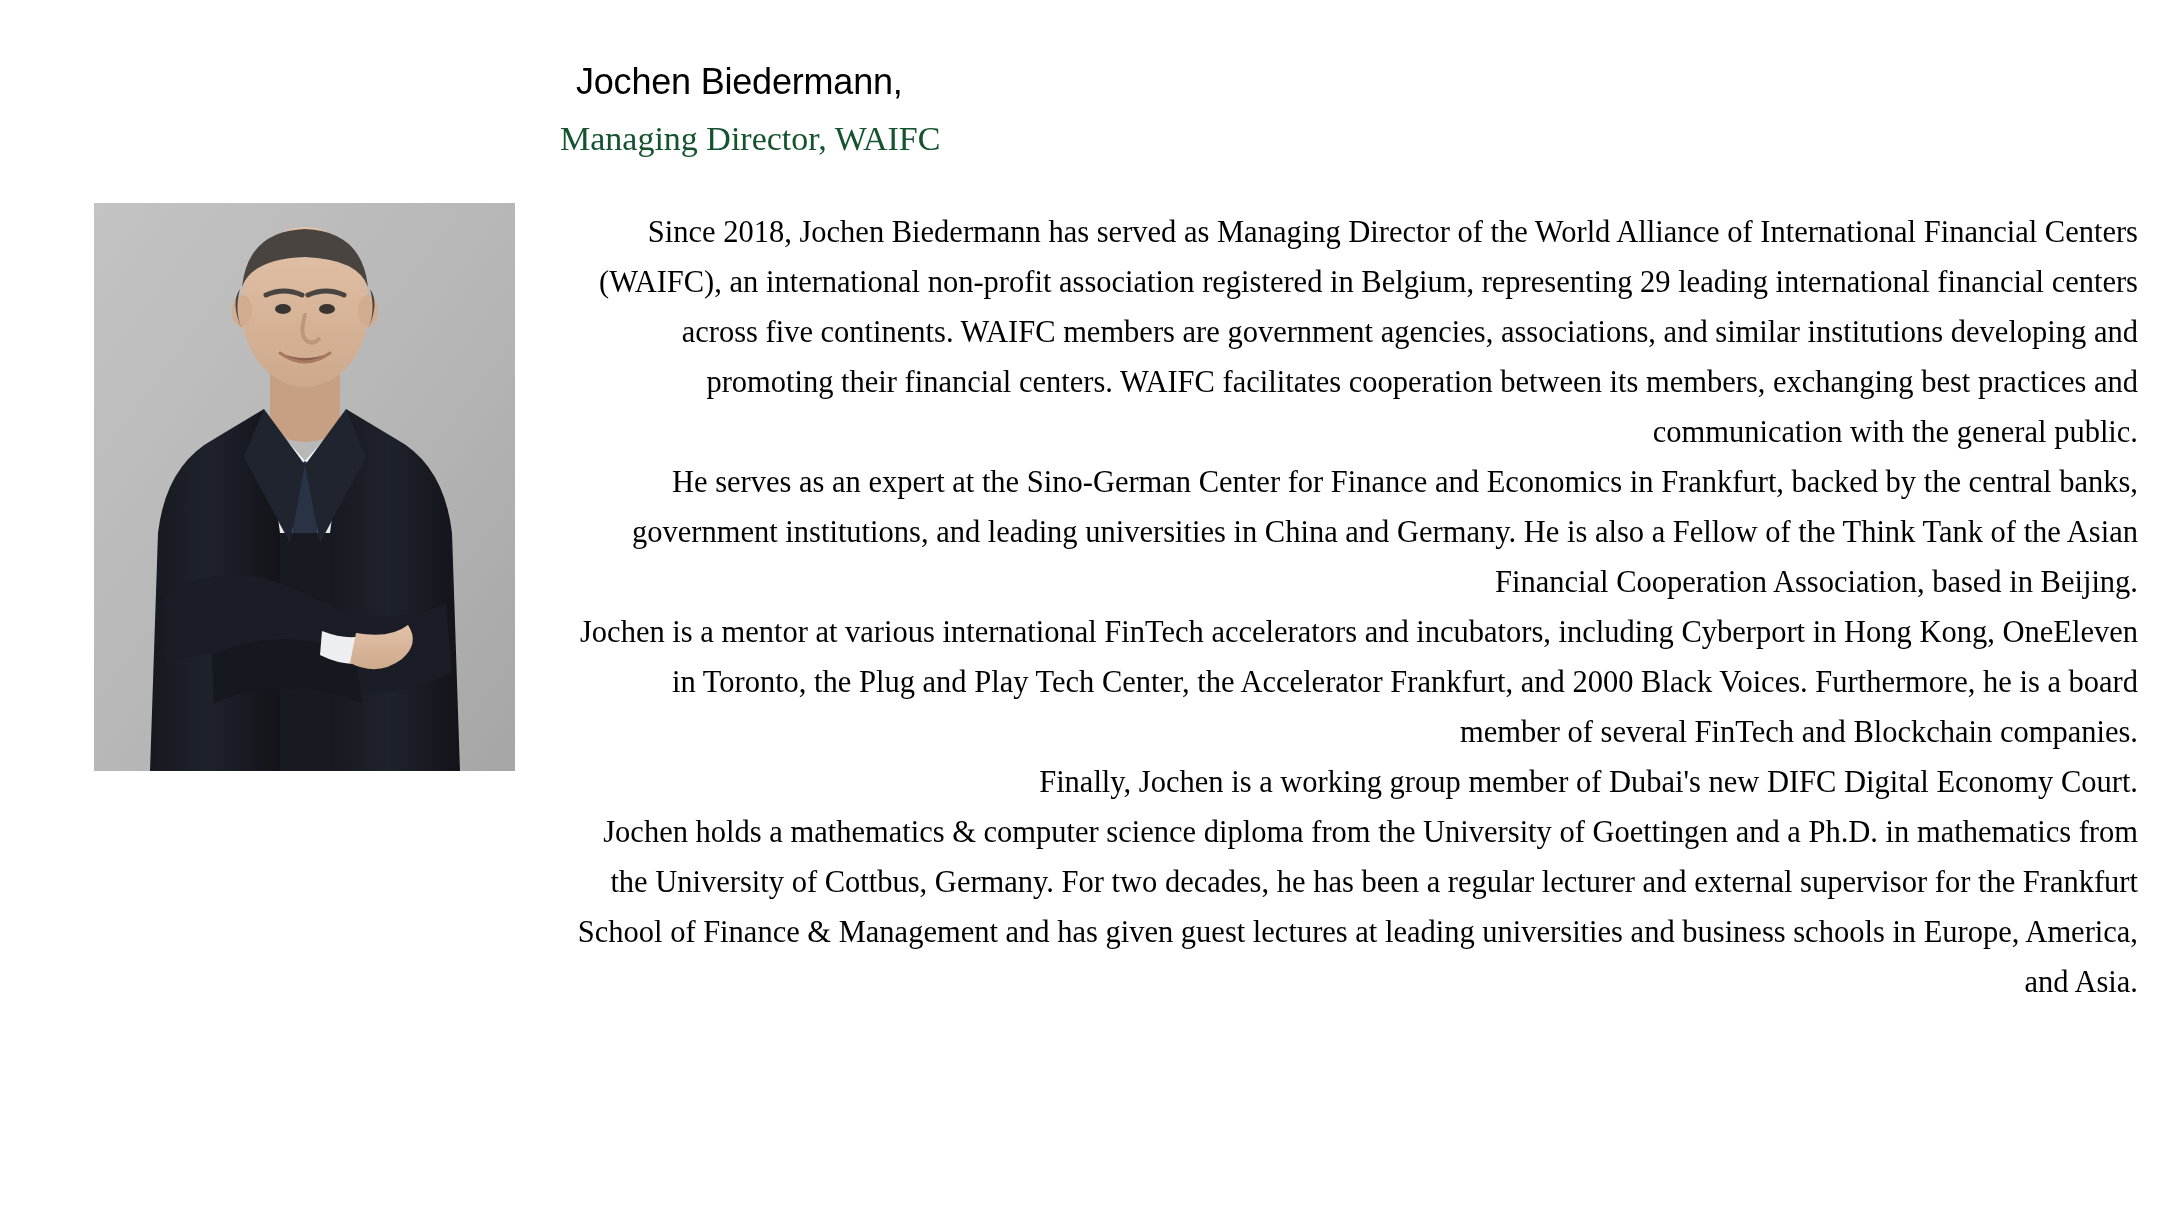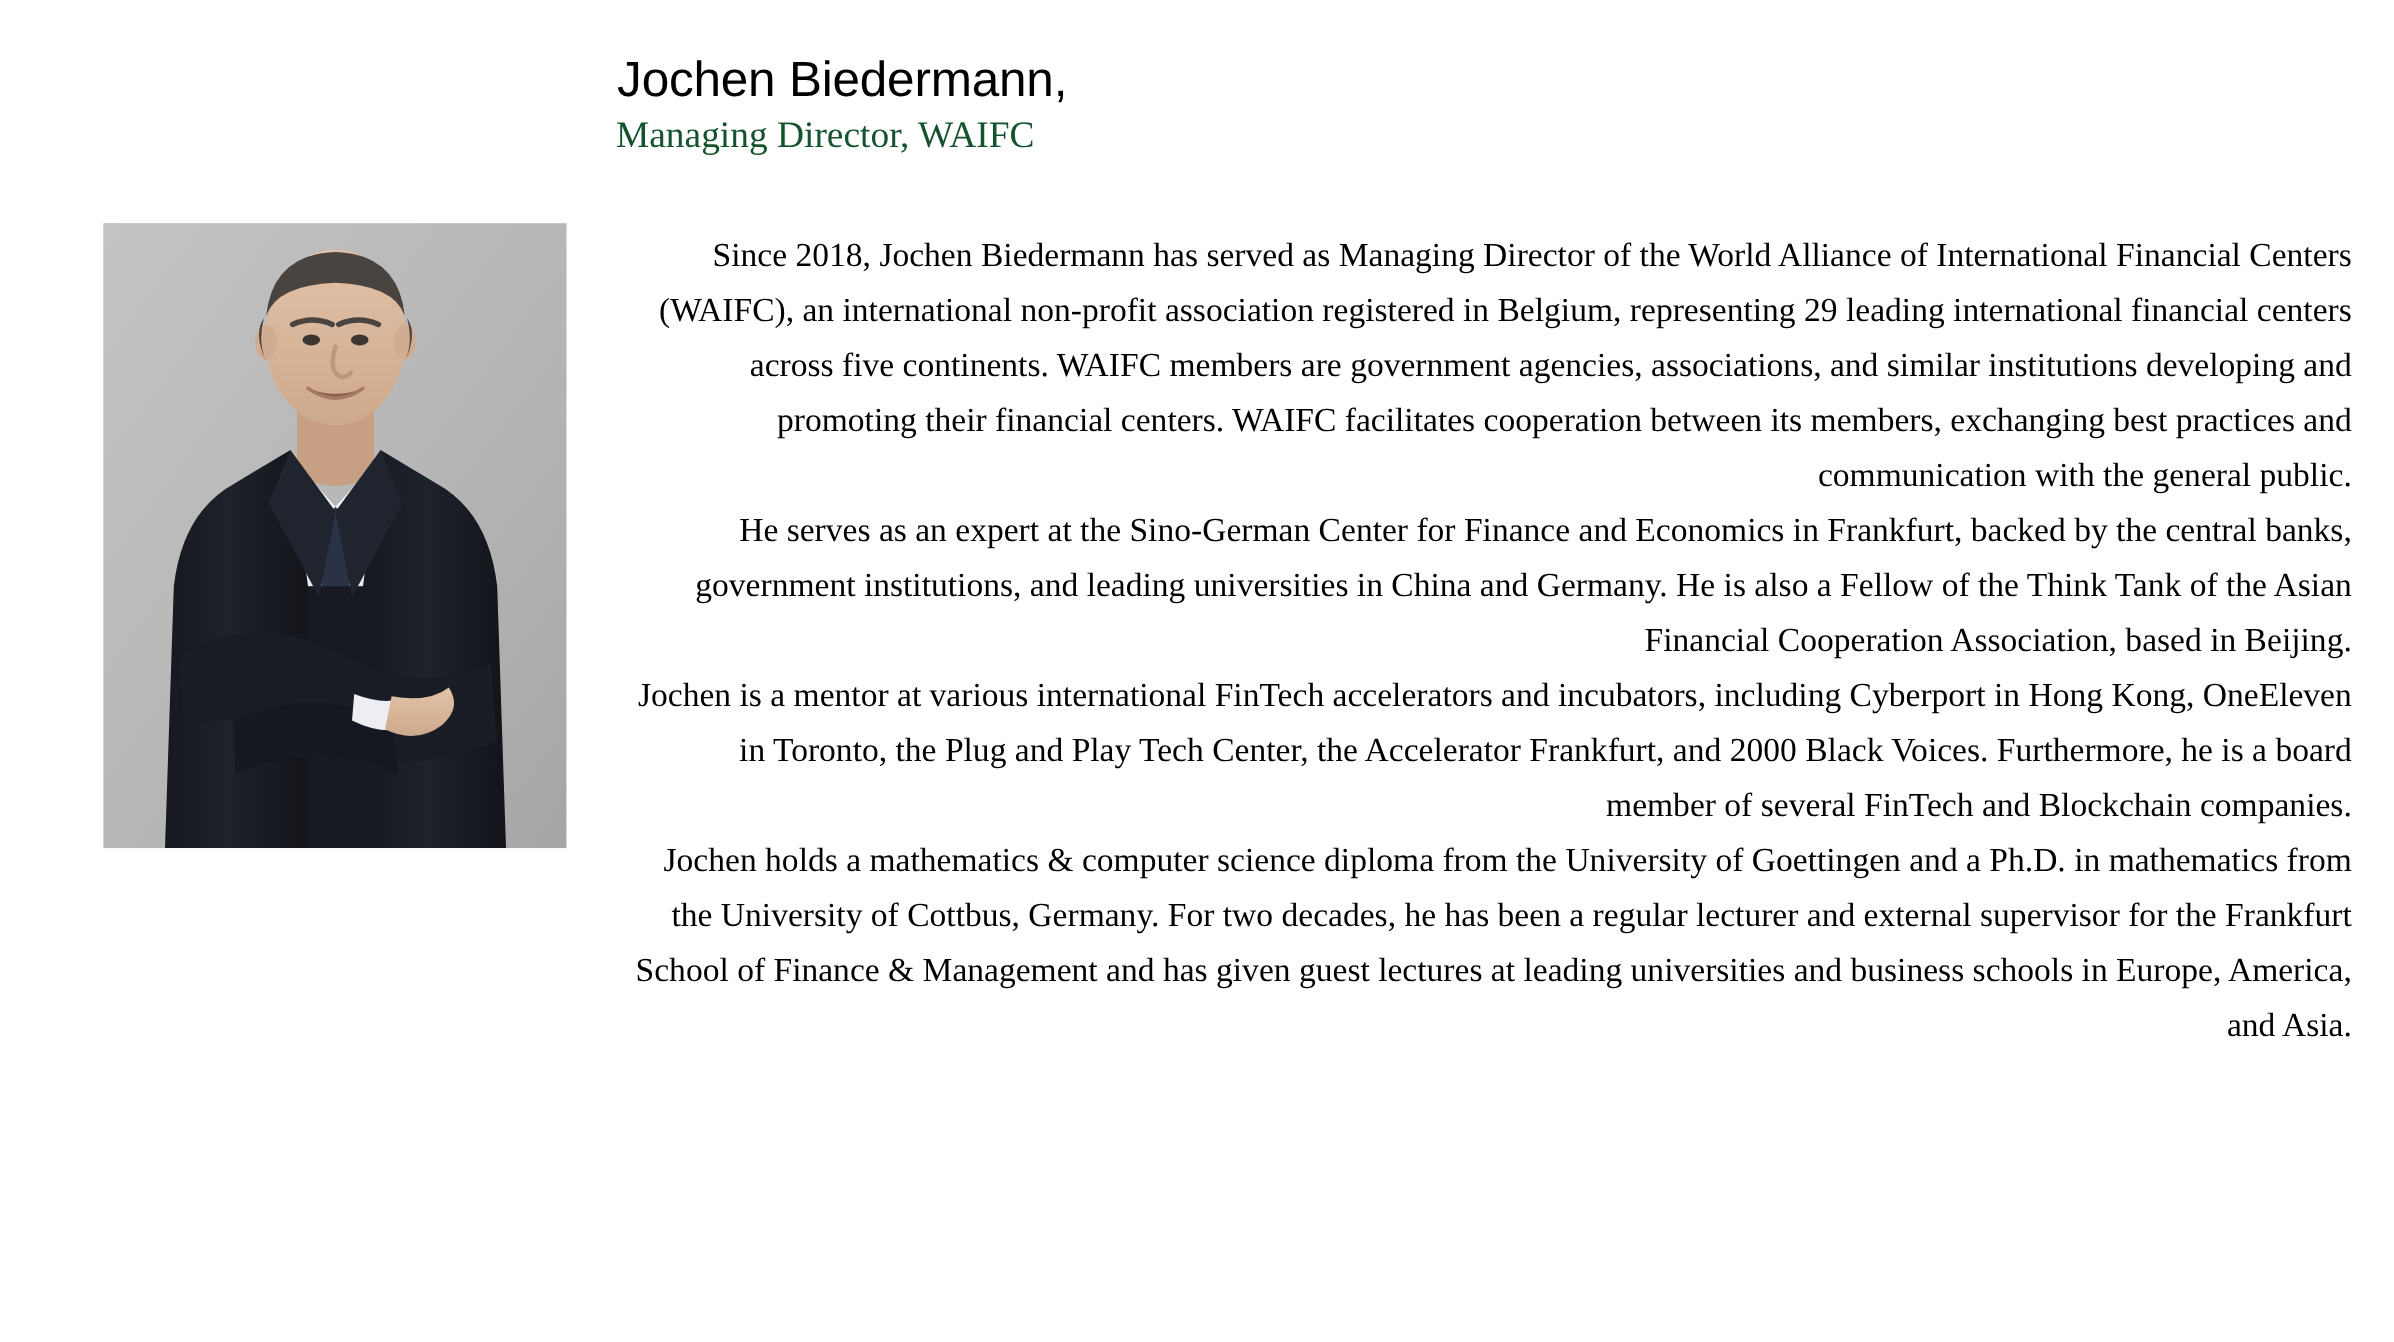--- a/index.html
+++ b/index.html
@@ -23,26 +23,26 @@
 
   
   .header {
     position: absolute;
     left: 560px;
     top: 45px;
     width: 1560px;
   }
   .person-name {
     font-family: "Liberation Sans", sans-serif;
-    font-size: 45px;
+    font-size: 36px;
     line-height: 1.14;
     font-weight: 400;
     letter-spacing: -0.2px;
     color: #000;
-    margin: 1px;
+    margin: 16px;
     white-space: nowrap;
   }
   .person-role {
     font-family: "Liberation Serif", serif;
     font-size: 34px;
     line-height: 1.25;
     margin: 6px 0 0 0;
     color: #14532d;
     white-space: nowrap;
   }
@@ -149,16 +149,17 @@
 
       <path d="M186 150 q25 20 50 0 q-25 10 -50 0 z" fill="#8c5f53"></path>
       <path d="M186 150 q25 18 50 0" stroke="#a8785f" stroke-width="3" fill="none" stroke-linecap="round"></path>
     </svg>
   </div>
 
   <div class="bio">
     <p>Since 2018, Jochen Biedermann has served as Managing Director of the World Alliance of International Financial Centers (WAIFC), an international non-profit association registered in Belgium, representing 29 leading international financial centers across five continents. WAIFC members are government agencies, associations, and similar institutions developing and promoting their financial centers. WAIFC facilitates cooperation between its members, exchanging best practices and communication with the general public.</p>
     <p>He serves as an expert at the Sino-German Center for Finance and Economics in Frankfurt, backed by the central banks, government institutions, and leading universities in China and Germany. He is also a Fellow of the Think Tank of the Asian Financial Cooperation Association, based in Beijing.</p>
     <p>Jochen is a mentor at various international FinTech accelerators and incubators, including Cyberport in Hong Kong, OneEleven in Toronto, the Plug and Play Tech Center, the Accelerator Frankfurt, and 2000 Black Voices. Furthermore, he is a board member of several FinTech and Blockchain companies.</p>
+    <p>Finally, Jochen is a working group member of Dubai's new DIFC Digital Economy Court.</p>
     <p>Jochen holds a mathematics &amp; computer science diploma from the University of Goettingen and a Ph.D. in mathematics from the University of Cottbus, Germany. For two decades, he has been a regular lecturer and external supervisor for the Frankfurt School of Finance &amp; Management and has given guest lectures at leading universities and business schools in Europe, America, and Asia.</p>
   </div>
 
 </div>
 
 </body></html>

